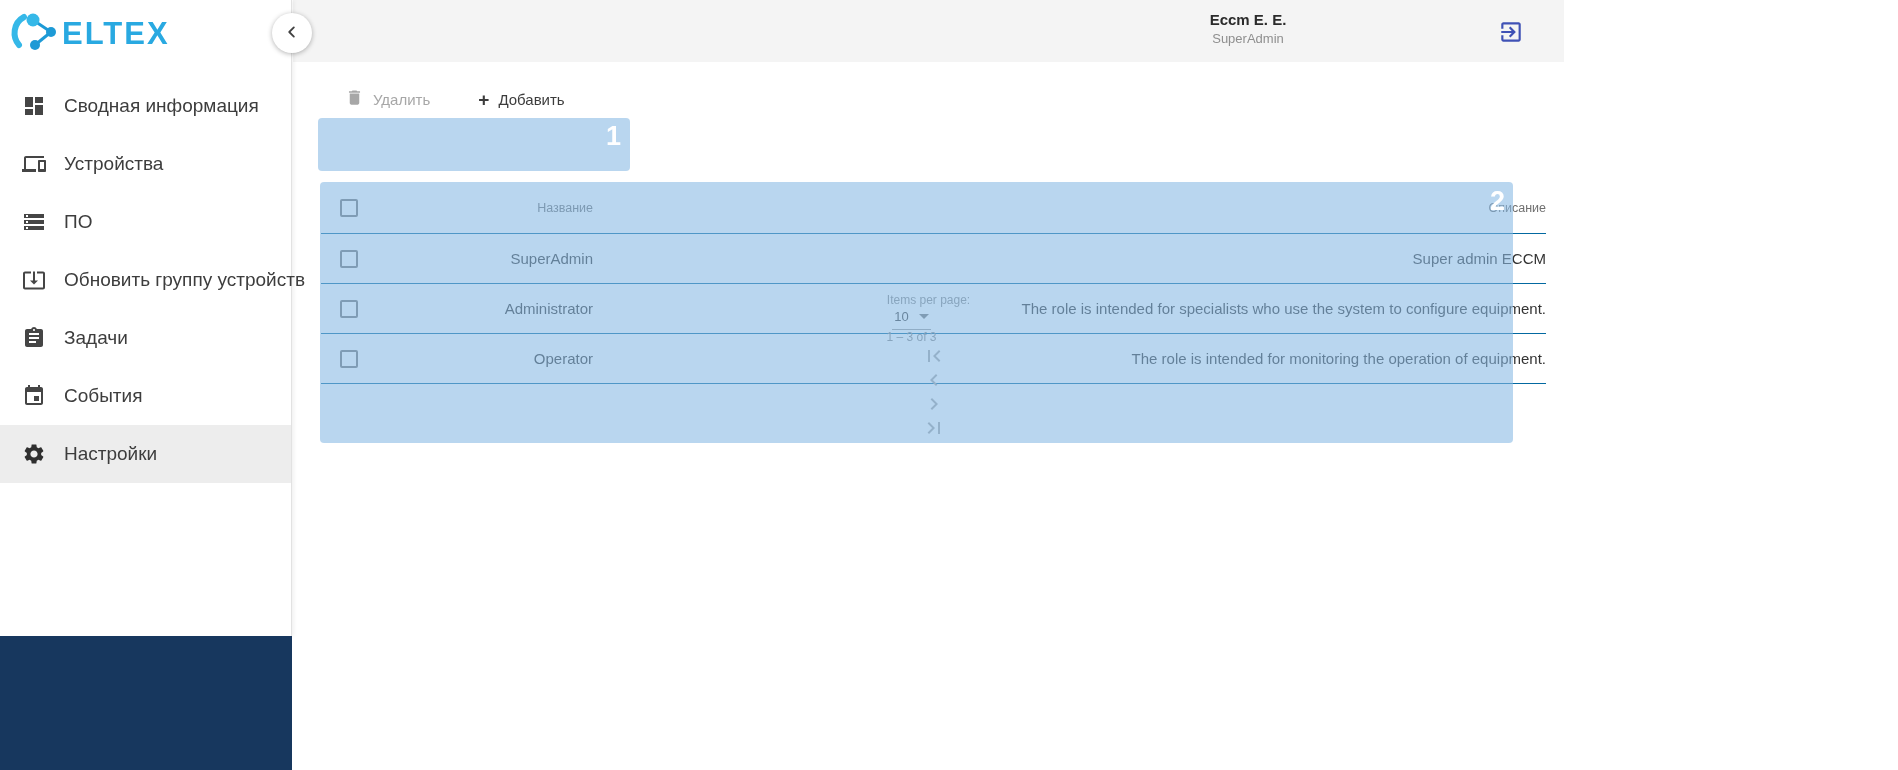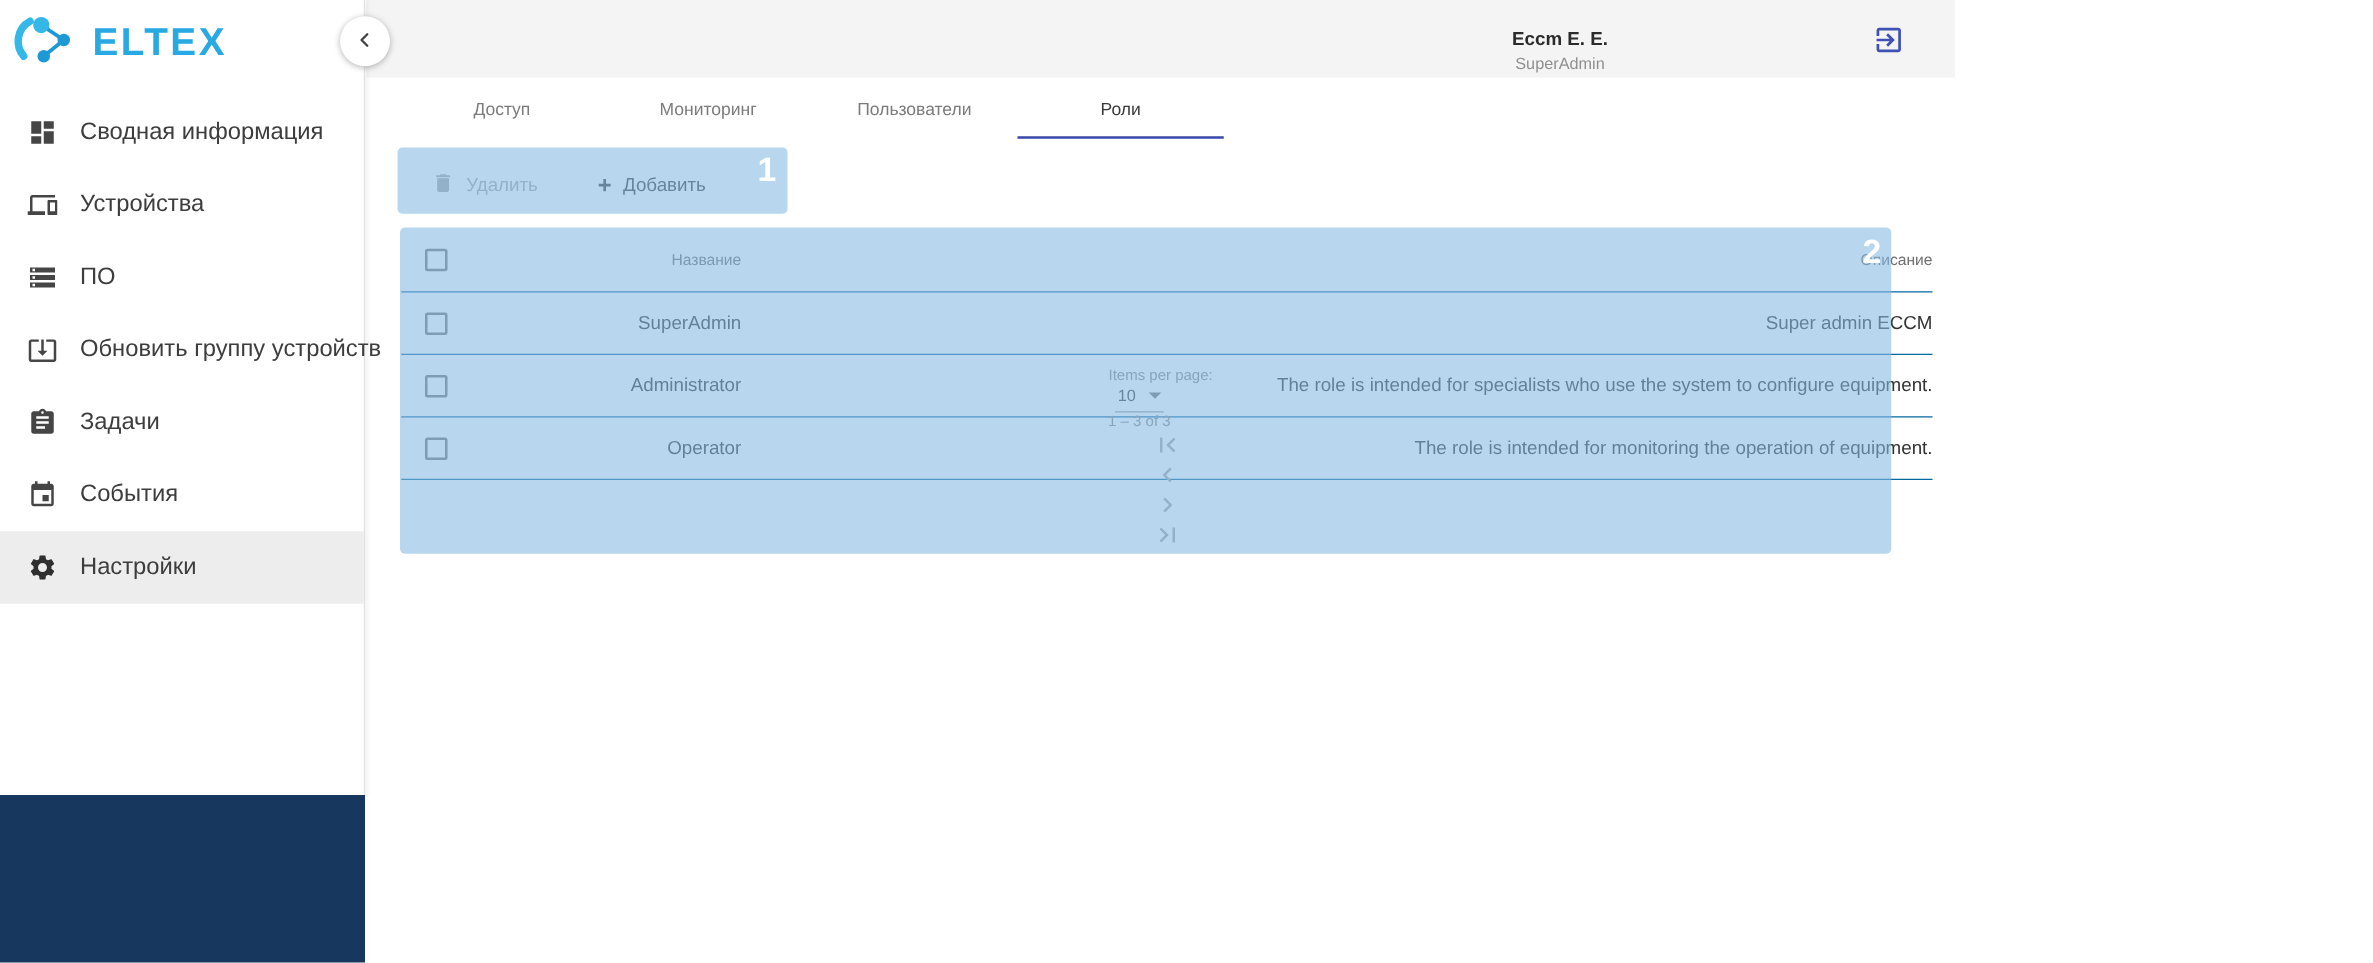--- a/index.html
+++ b/index.html
@@ -12,21 +12,21 @@
     color:#333;
   }
 
   
   .sidebar {
     position:absolute; left:0; top:0; width:292px; height:636px;
     background:#ffffff; z-index:3;
     border-right:1px solid #e2e2e2;
     box-shadow:2px 0 4px rgba(0,0,0,0.06);
   }
-  .logo { position:absolute; top:8px; left:10px; height:52px; display:flex; align-items:center; gap:12px; }
+  .logo { position:absolute; top:8px; left:10px; height:52px; display:flex; align-items:center; gap:0; }
   .logo-text { font-size:31px; font-weight:bold; color:#29a9e1; letter-spacing:2px; }
   .nav { position:absolute; top:77px; left:0; right:0; }
   .nav-item {
     height:58px; display:flex; align-items:center; padding-left:22px; gap:18px;
     font-size:19px; color:#3d3d3d; cursor:pointer; white-space:nowrap;
   }
   .nav-item.active { background:#ededed; }
   .nav-icon { width:24px; height:24px; flex:0 0 24px; }
   .nav-icon svg { display:block; }
   .sidebar-footer {
@@ -38,21 +38,21 @@
   .collapse-btn {
     position:absolute; left:272px; top:13px; width:40px; height:40px;
     border-radius:50%; background:#fff; border:none; z-index:7;
     box-shadow:0 1px 5px rgba(0,0,0,0.3);
     display:flex; align-items:center; justify-content:center; cursor:pointer;
   }
 
   
   .main { position:absolute; left:293px; top:0; width:1271px; height:770px; background:#fff; z-index:1; }
   .topbar { position:relative; height:62px; background:#f4f4f4; }
-  .user-block { position:absolute; left:895px; top:11px; width:120px; text-align:center;margin-top:12px; }
+  .user-block { position:absolute; left:895px; top:11px; width:120px; text-align:center; }
   .user-name { font-size:15px; font-weight:bold; color:#2b2b2b; }
   .user-role { font-size:13px; color:#8f8f8f; margin-top:3px; }
   .logout-btn {
     position:absolute; left:1205px; top:19px; width:26px; height:26px;
     background:transparent; border:none; cursor:pointer; padding:0;
   }
 
   .tabs { display:flex; padding-left:26px; height:49px; background:#fff; }
   .tab {
     width:165px; display:flex; align-items:center; justify-content:center;
@@ -208,26 +208,20 @@
     </div>
     <button class="logout-btn">
       <span>
         <svg viewBox="0 0 24 24" width="26" height="26" fill="#3f51b5">
             <path d="M10.09 15.59L11.5 17l5-5-5-5-1.41 1.41L12.67 11H3v2h9.67l-2.58 2.59zM19 3H5c-1.11 0-2 .9-2 2v4h2V5h14v14H5v-4H3v4c0 1.1.89 2 2 2h14c1.1 0 2-.9 2-2V5c0-1.1-.9-2-2-2z"></path>
           </svg>
       </span>
     </button>
   </header>
 
-  <div class="tabs">
-    <button class="tab">Доступ</button>
-    <button class="tab">Мониторинг</button>
-    <button class="tab">Пользователи</button>
-    <button class="tab active">Роли</button>
-  </div>
 
   <div class="toolbar">
     <button class="btn btn-delete">
       <span>
         <svg viewBox="0 0 24 24" width="19" height="19" fill="#a7a7a7">
             <path d="M6 19c0 1.1.9 2 2 2h8c1.1 0 2-.9 2-2V7H6v12zM19 4h-3.5l-1-1h-5l-1 1H5v2h14V4z"></path>
           </svg>
       </span>
       <span>Удалить</span>
     </button>

